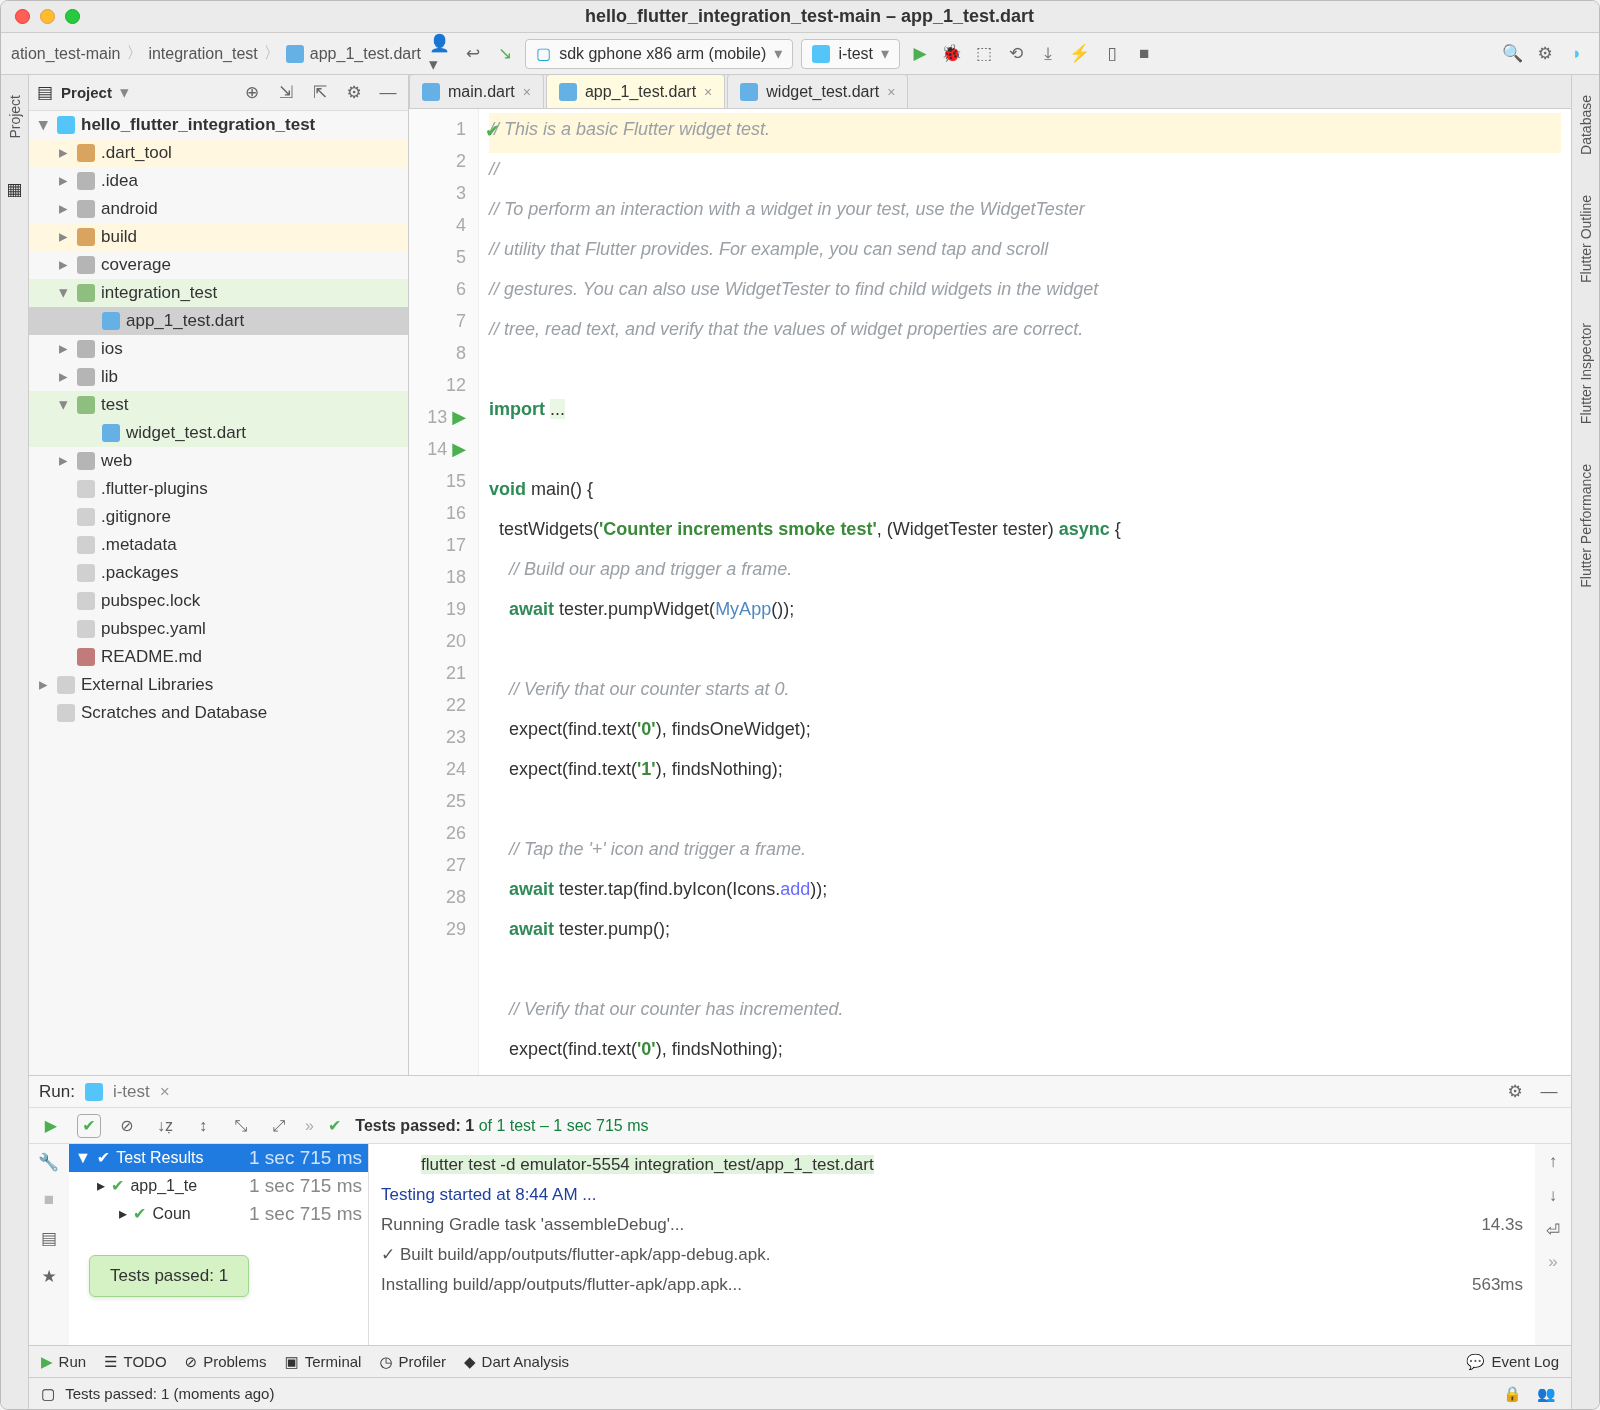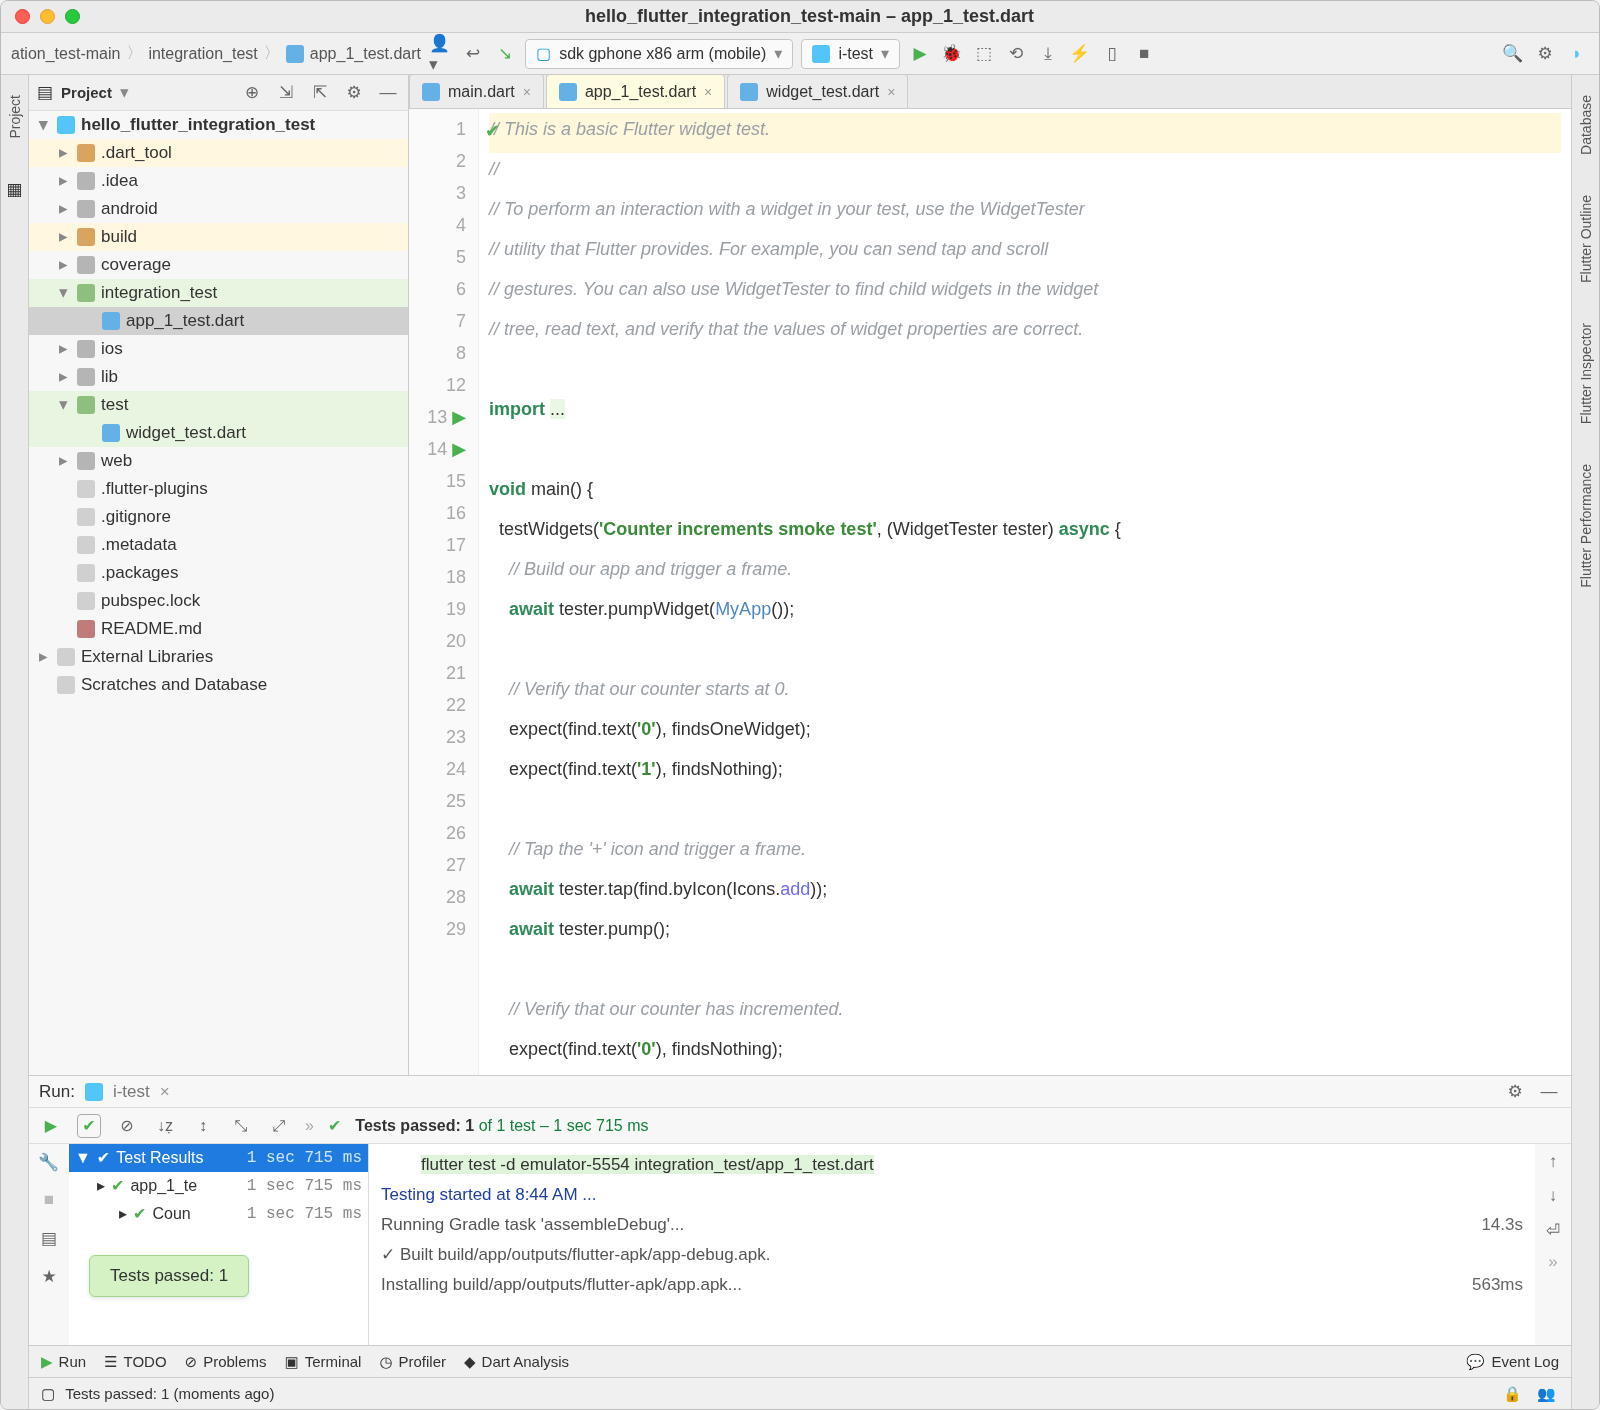--- a/index.html
+++ b/index.html
@@ -66,21 +66,21 @@
 .code .hl2{background:#eaf7e5;}
 .run-panel{ height:270px; border-top:1px solid #ccc; background:#f7f7f7; display:flex; flex-direction:column;}
 .run-header{ height:32px; display:flex; align-items:center; padding:0 10px; gap:10px; border-bottom:1px solid #ddd;}
 .run-header .confname{color:#777;}
 .run-toolbar{ height:36px; display:flex; align-items:center; gap:14px; padding:0 10px; border-bottom:1px solid #ddd; font-size:16px;}
 .run-body{ flex:1; display:flex; min-height:0;}
 .run-left-icons{ width:40px; display:flex; flex-direction:column; align-items:center; gap:14px; padding-top:6px;}
 .run-tree{ width:300px; background:#fff; border-right:1px solid #ddd; font-size:16px; line-height:28px;}
 .run-tree .rrow{ display:flex; align-items:center; padding:0 6px; height:28px; gap:6px;}
 .run-tree .rrow.sel{ background:#1f7be0; color:#fff;}
-.run-tree .timing{font-size:16px; color:#888; margin-left:auto;font-family:Liberation Mono, monospace;}
+.run-tree .timing{font-size:19px; color:#888; margin-left:auto;}
 .run-tree .rrow.sel .timing{color:#cfe4ff;}
 .run-output{ flex:1; background:#fff; font-family:"Menlo",monospace; font-size:17px; line-height:30px; padding:6px 12px; overflow:auto;}
 .run-output .hlcmd{background:#e0f3db;margin-left:40px;}
 .run-output .time{float:right; color:#666;}
 .tests-pass-bubble{ position:absolute; left:60px; bottom:48px; background:#d4f2c4; border:1px solid #9fd68f; border-radius:6px; padding:10px 20px; font-size:17px; box-shadow:0 2px 4px rgba(0,0,0,0.1);}
 .runwrap{position:relative;}
 .statusbar{ height:32px; border-top:1px solid #ccc; display:flex; align-items:center; padding:0 12px; gap:18px; font-size:15px; background:#f0f0f0;}
 .statusbar .sitem{display:flex; align-items:center; gap:6px; cursor:pointer;}
 .statusbar .right{margin-left:auto;}
 .bottom-info{ height:32px; border-top:1px solid #ccc; display:flex; align-items:center; padding:0 12px; font-size:15px; background:#f0f0f0; gap:10px;}
@@ -243,20 +243,25 @@
               </div>
               <div class="row indent1">
                 <span class="arrow"></span>
                 <span class="fi file"></span>
                 <span>.packages</span>
               </div>
               <div class="row indent1">
                 <span class="arrow"></span>
                 <span class="fi file"></span>
                 <span>pubspec.lock</span>
+              </div>
+              <div class="row indent1">
+                <span class="arrow"></span>
+                <span class="fi file"></span>
+                <span>pubspec.yaml</span>
               </div>
               <div class="row indent1">
                 <span class="arrow"></span>
                 <span class="fi md"></span>
                 <span>README.md</span>
               </div>
               <div class="row indent0">
                 <span class="arrow">▸</span>
                 <span class="fi file"></span>
                 <span>External Libraries</span>

